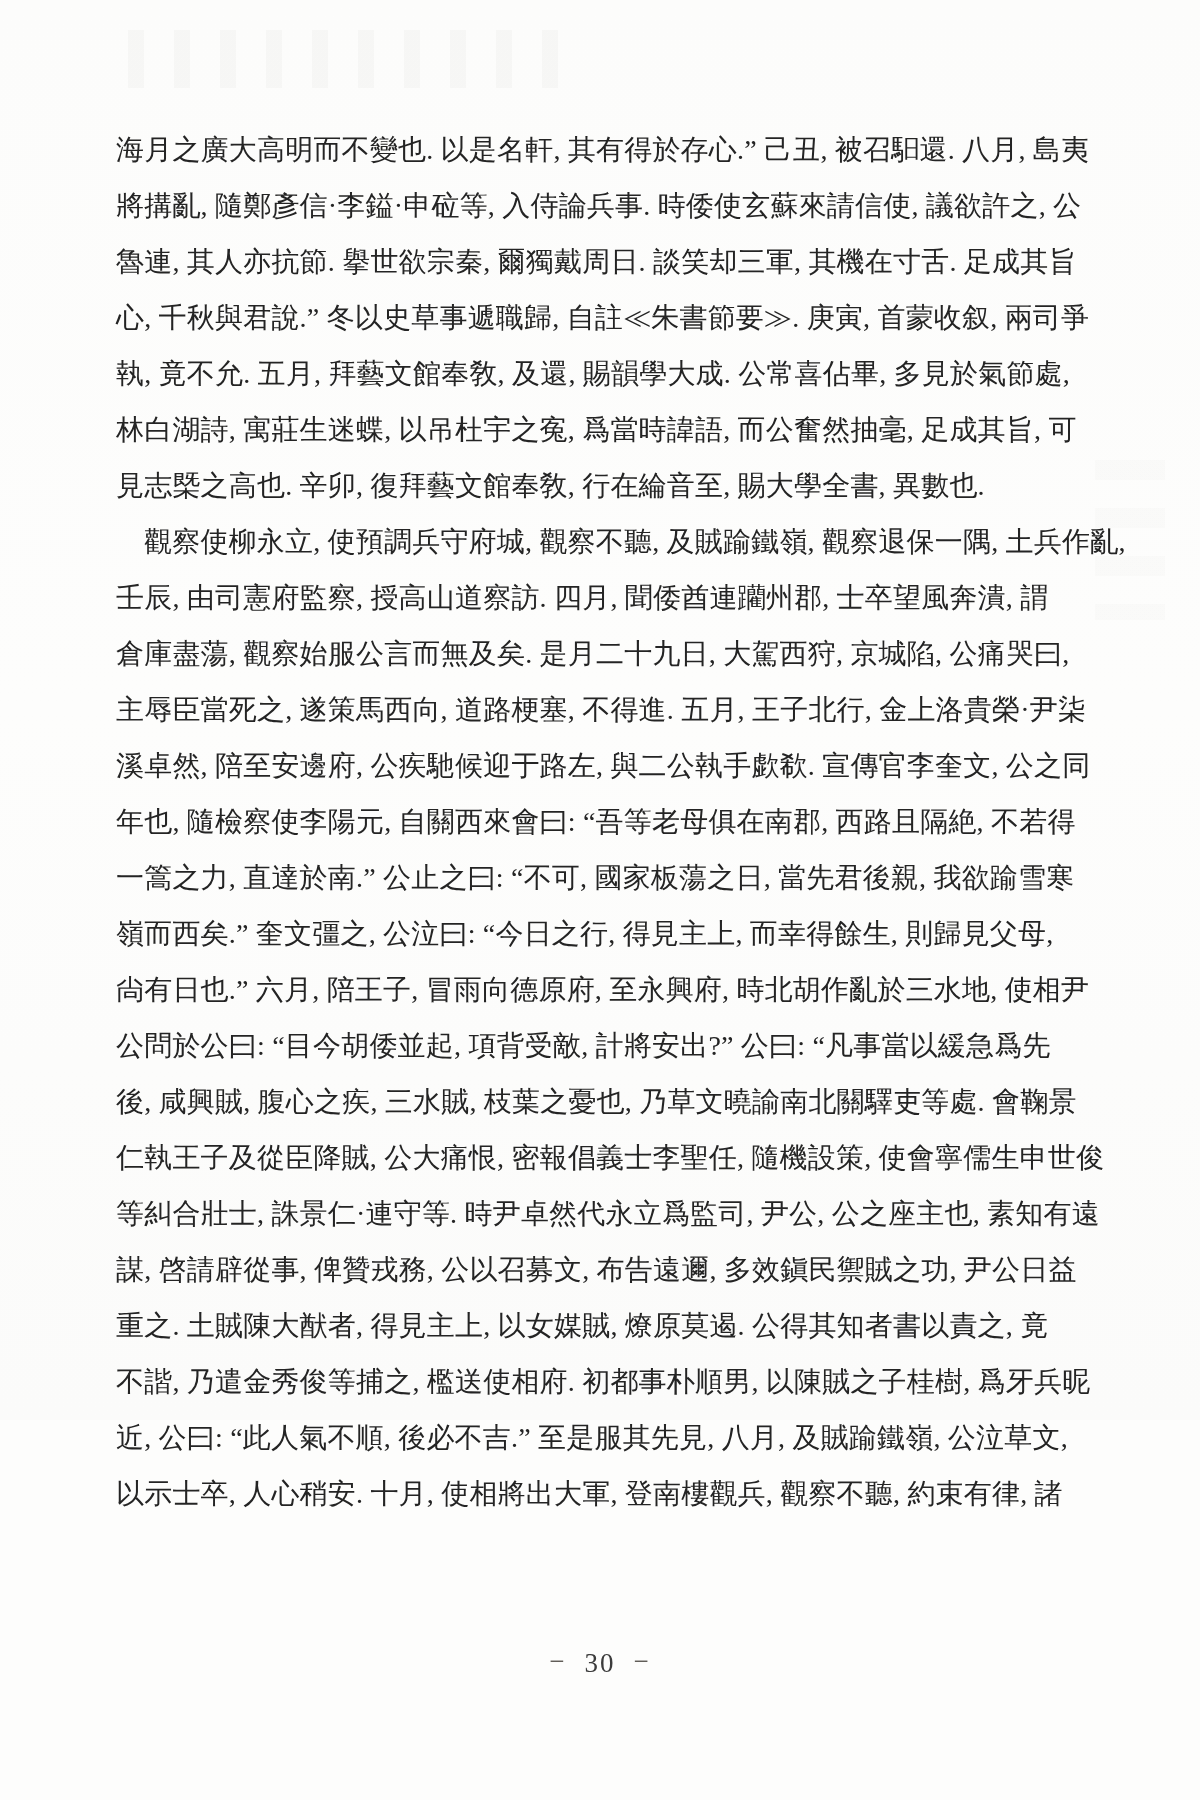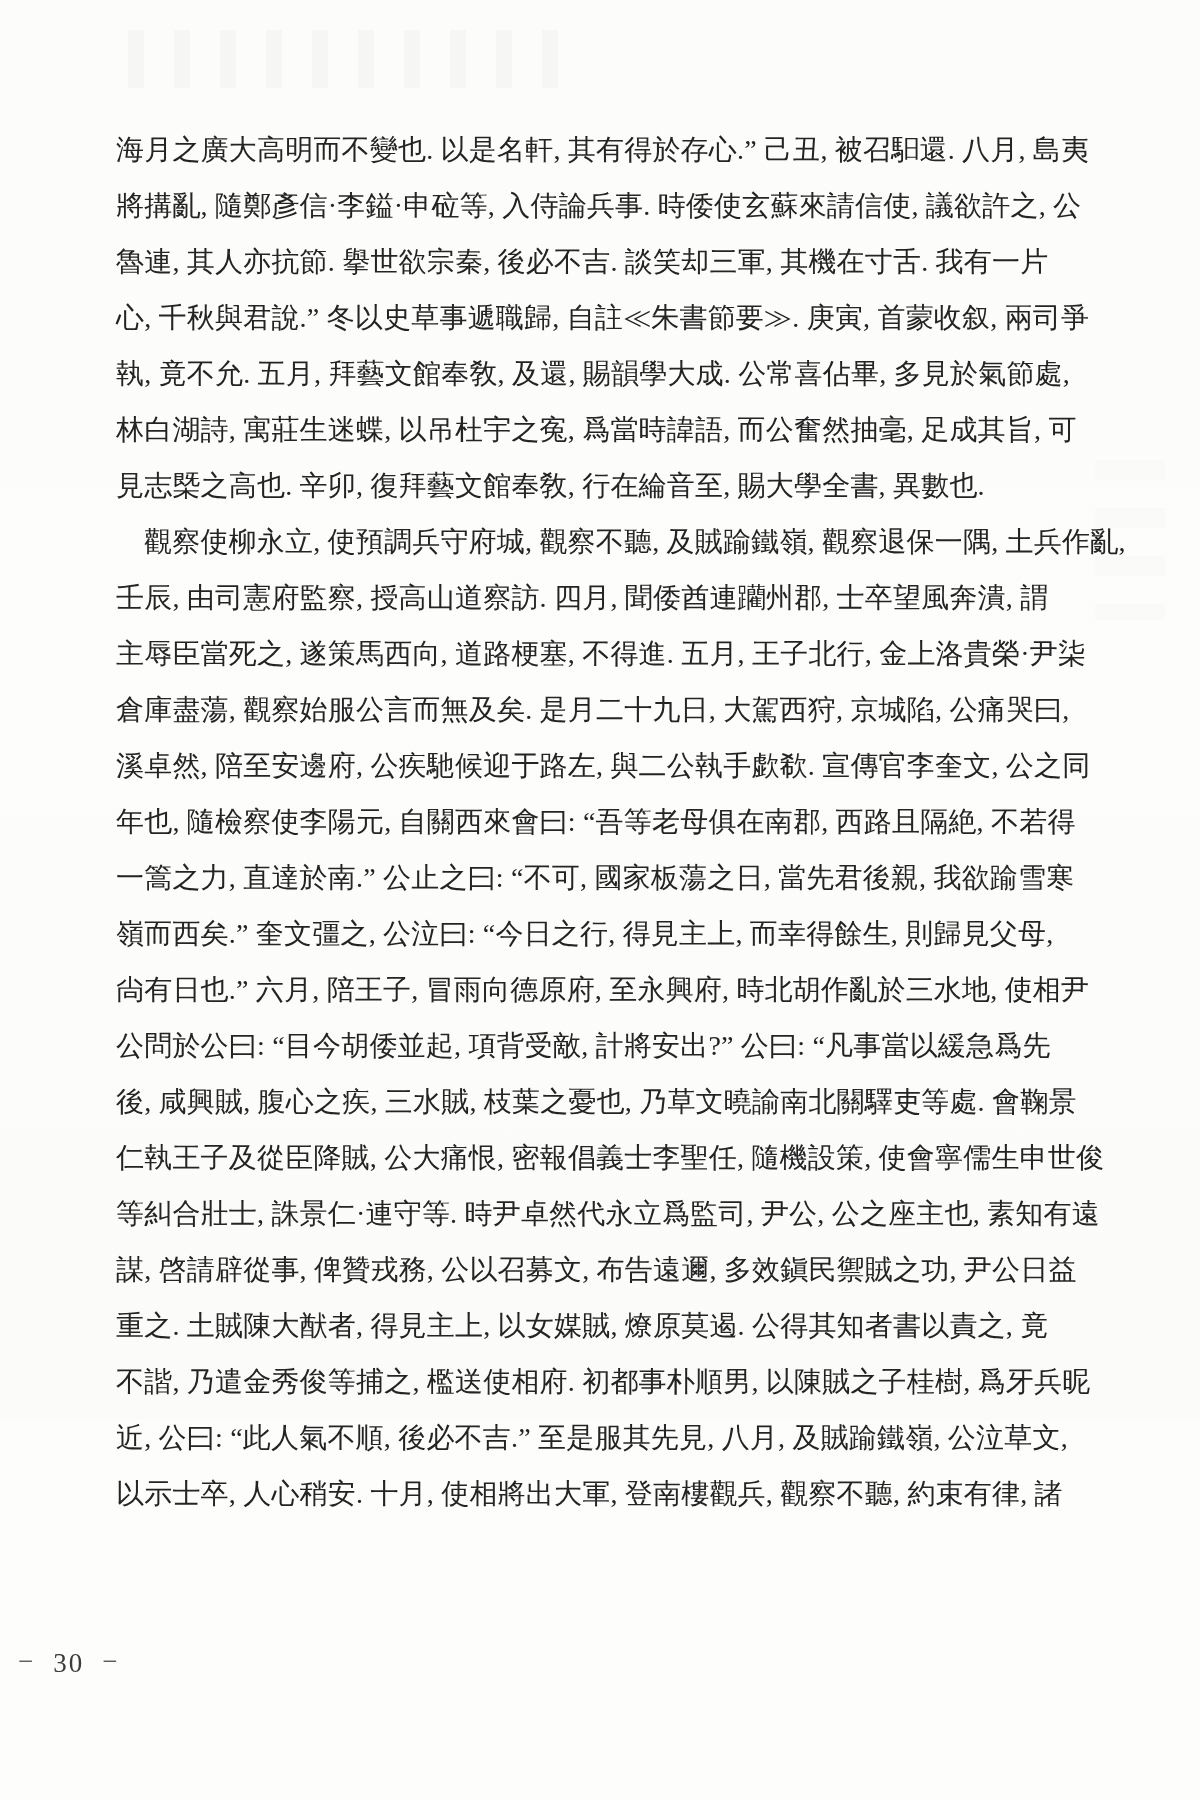--- a/index.html
+++ b/index.html
@@ -55,21 +55,21 @@
     text-align: justify;
   }
   .paragraph.indent-first .line:first-child {
     text-indent: 28px;
   }
   .page-number {
     position: absolute;
     left: 0;
     top: 1648px;
     width: 1200px;
-    text-align: left;
+    text-align: center;
     color: #3c3c3c;
     font-size: 27px;
     letter-spacing: 2px;
   }
   .page-number .dash {
     display: inline-block;
     margin: 0 18px;
     color: #55504b;
     transform: translateY(-2px);
   }
@@ -79,31 +79,31 @@
 
 <div class="page">
 
   <div class="ghost-top"></div>
   <div class="ghost-right"></div>
 
   <div class="text-block">
     <div class="paragraph">
         <div class="line">海月之廣大高明而不變也. 以是名軒, 其有得於存心.” 己丑, 被召馹還. 八月, 島夷</div>
         <div class="line">將搆亂, 隨鄭彥信·李鎰·申砬等, 入侍論兵事. 時倭使玄蘇來請信使, 議欲許之, 公</div>
-        <div class="line">魯連, 其人亦抗節. 擧世欲宗秦, 後必不吉. 談笑却三軍, 其機在寸舌. 我有一片</div>
+        <div class="line">魯連, 其人亦抗節. 擧世欲宗秦, 爾獨戴周日. 談笑却三軍, 其機在寸舌. 足成其旨</div>
         <div class="line">心, 千秋與君說.” 冬以史草事遞職歸, 自註≪朱書節要≫. 庚寅, 首蒙收叙, 兩司爭</div>
         <div class="line">執, 竟不允. 五月, 拜藝文館奉敎, 及還, 賜韻學大成. 公常喜佔畢, 多見於氣節處,</div>
         <div class="line">林白湖詩, 寓莊生迷蝶, 以吊杜宇之寃, 爲當時諱語, 而公奮然抽毫, 足成其旨, 可</div>
         <div class="line">見志槩之高也. 辛卯, 復拜藝文館奉敎, 行在綸音至, 賜大學全書, 異數也.</div>
       </div>
     <div class="paragraph indent-first">
         <div class="line">觀察使柳永立, 使預調兵守府城, 觀察不聽, 及賊踰鐵嶺, 觀察退保一隅, 土兵作亂,</div>
         <div class="line">壬辰, 由司憲府監察, 授高山道察訪. 四月, 聞倭酋連躪州郡, 士卒望風奔潰, 謂</div>
+        <div class="line">倉庫盡蕩, 觀察始服公言而無及矣. 是月二十九日, 大駕西狩, 京城陷, 公痛哭曰,</div>
         <div class="line">主辱臣當死之, 遂策馬西向, 道路梗塞, 不得進. 五月, 王子北行, 金上洛貴榮·尹柒</div>
-        <div class="line">倉庫盡蕩, 觀察始服公言而無及矣. 是月二十九日, 大駕西狩, 京城陷, 公痛哭曰,</div>
         <div class="line">溪卓然, 陪至安邊府, 公疾馳候迎于路左, 與二公執手歔欷. 宣傳官李奎文, 公之同</div>
         <div class="line">年也, 隨檢察使李陽元, 自關西來會曰: “吾等老母俱在南郡, 西路且隔絶, 不若得</div>
         <div class="line">一篙之力, 直達於南.” 公止之曰: “不可, 國家板蕩之日, 當先君後親, 我欲踰雪寒</div>
         <div class="line">嶺而西矣.” 奎文彊之, 公泣曰: “今日之行, 得見主上, 而幸得餘生, 則歸見父母,</div>
         <div class="line">尙有日也.” 六月, 陪王子, 冒雨向德原府, 至永興府, 時北胡作亂於三水地, 使相尹</div>
         <div class="line">公問於公曰: “目今胡倭並起, 項背受敵, 計將安出?” 公曰: “凡事當以緩急爲先</div>
         <div class="line">後, 咸興賊, 腹心之疾, 三水賊, 枝葉之憂也, 乃草文曉諭南北關驛吏等處. 會鞠景</div>
         <div class="line">仁執王子及從臣降賊, 公大痛恨, 密報倡義士李聖任, 隨機設策, 使會寧儒生申世俊</div>
         <div class="line">等糾合壯士, 誅景仁·連守等. 時尹卓然代永立爲監司, 尹公, 公之座主也, 素知有遠</div>
         <div class="line">謀, 啓請辟從事, 俾贊戎務, 公以召募文, 布告遠邇, 多效鎭民禦賊之功, 尹公日益</div>

